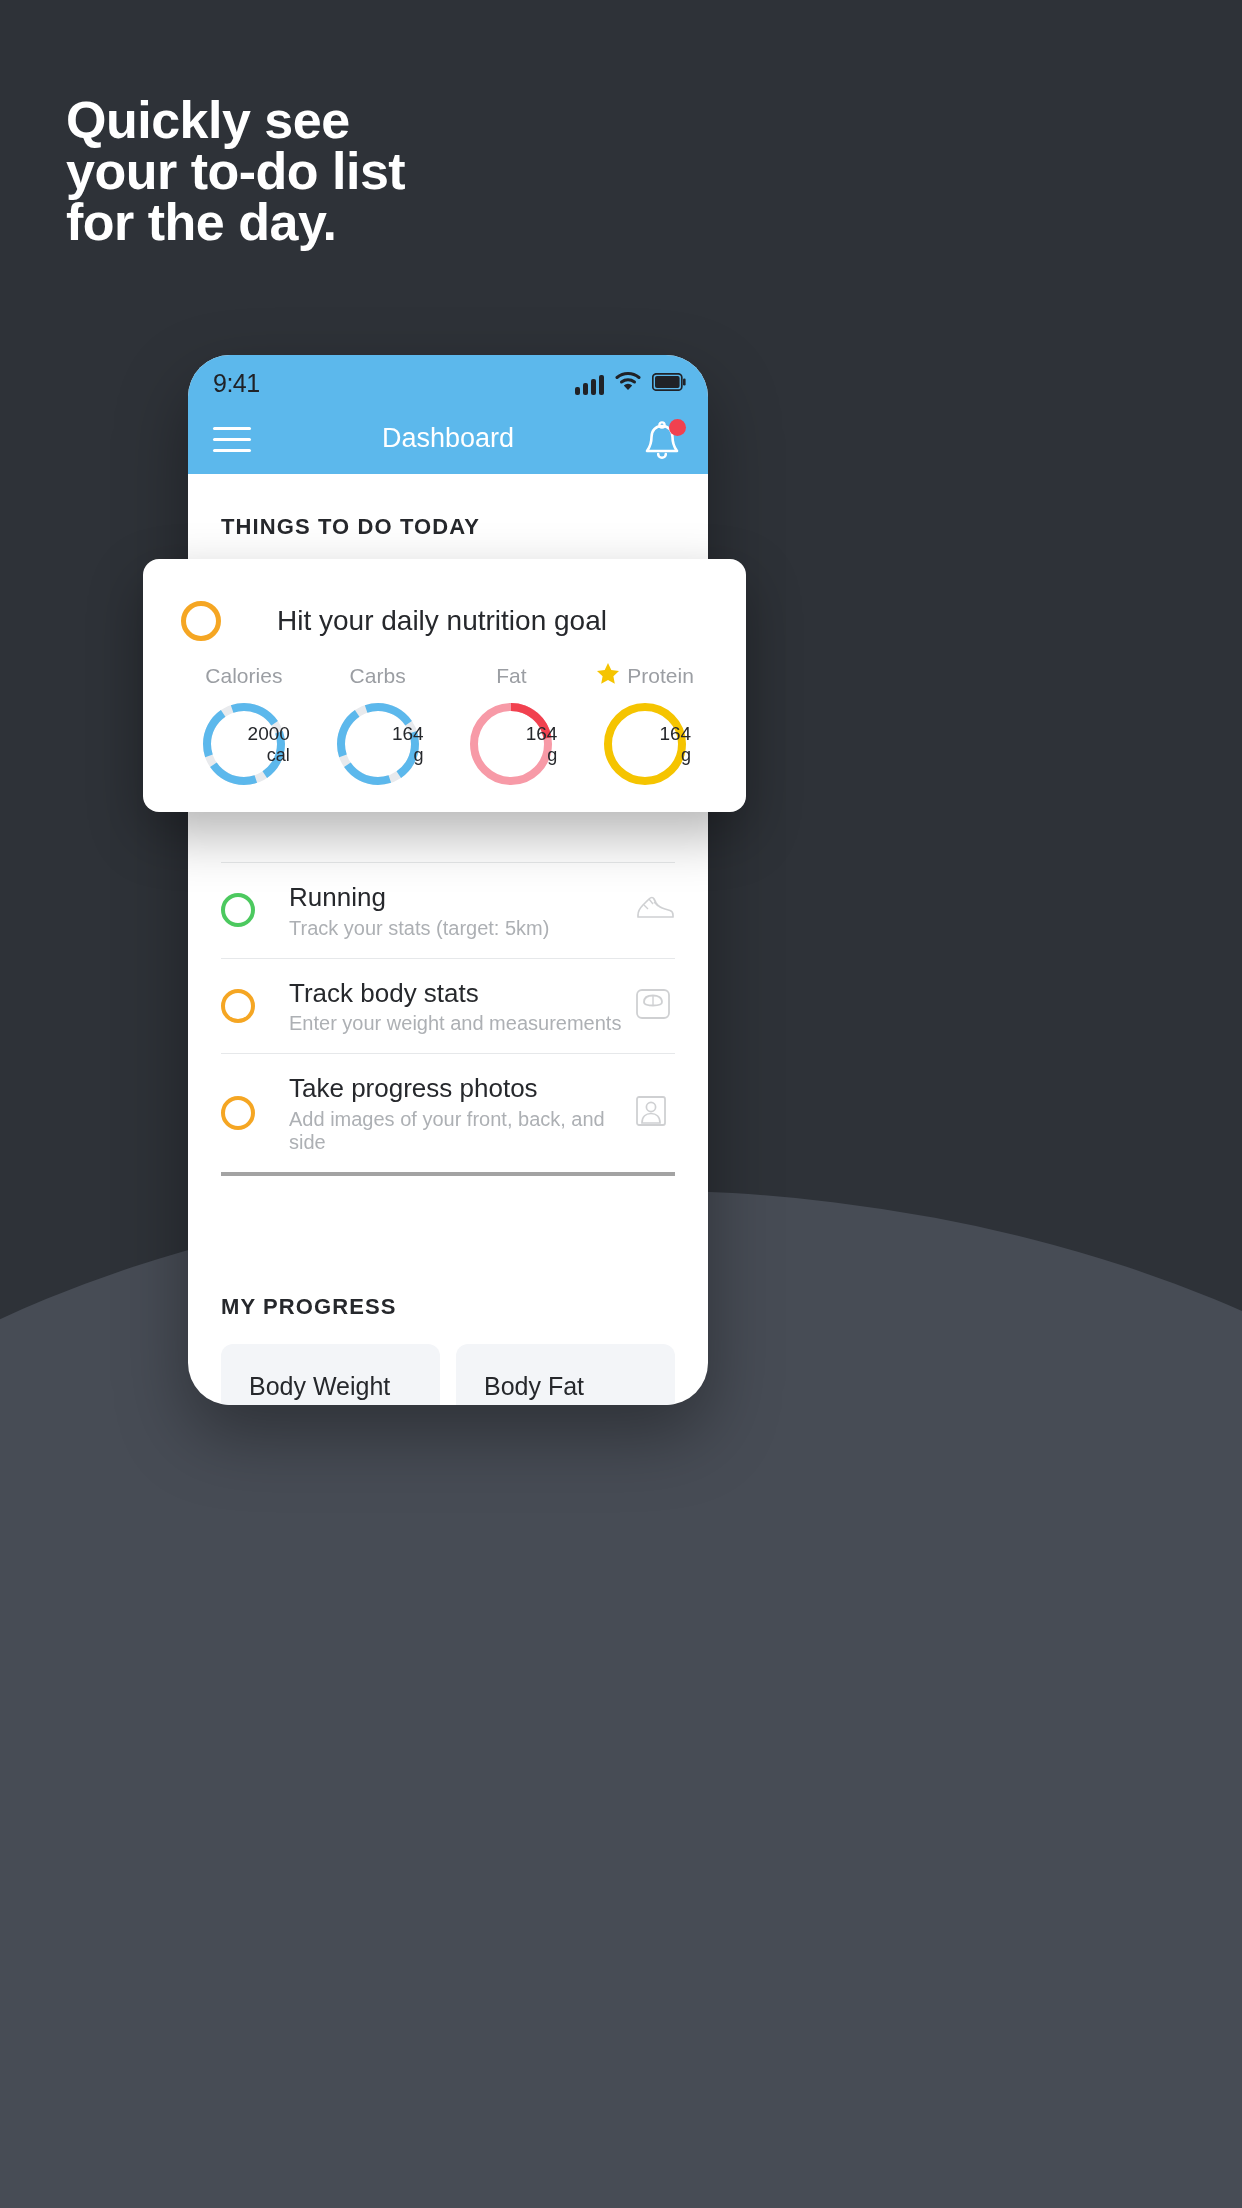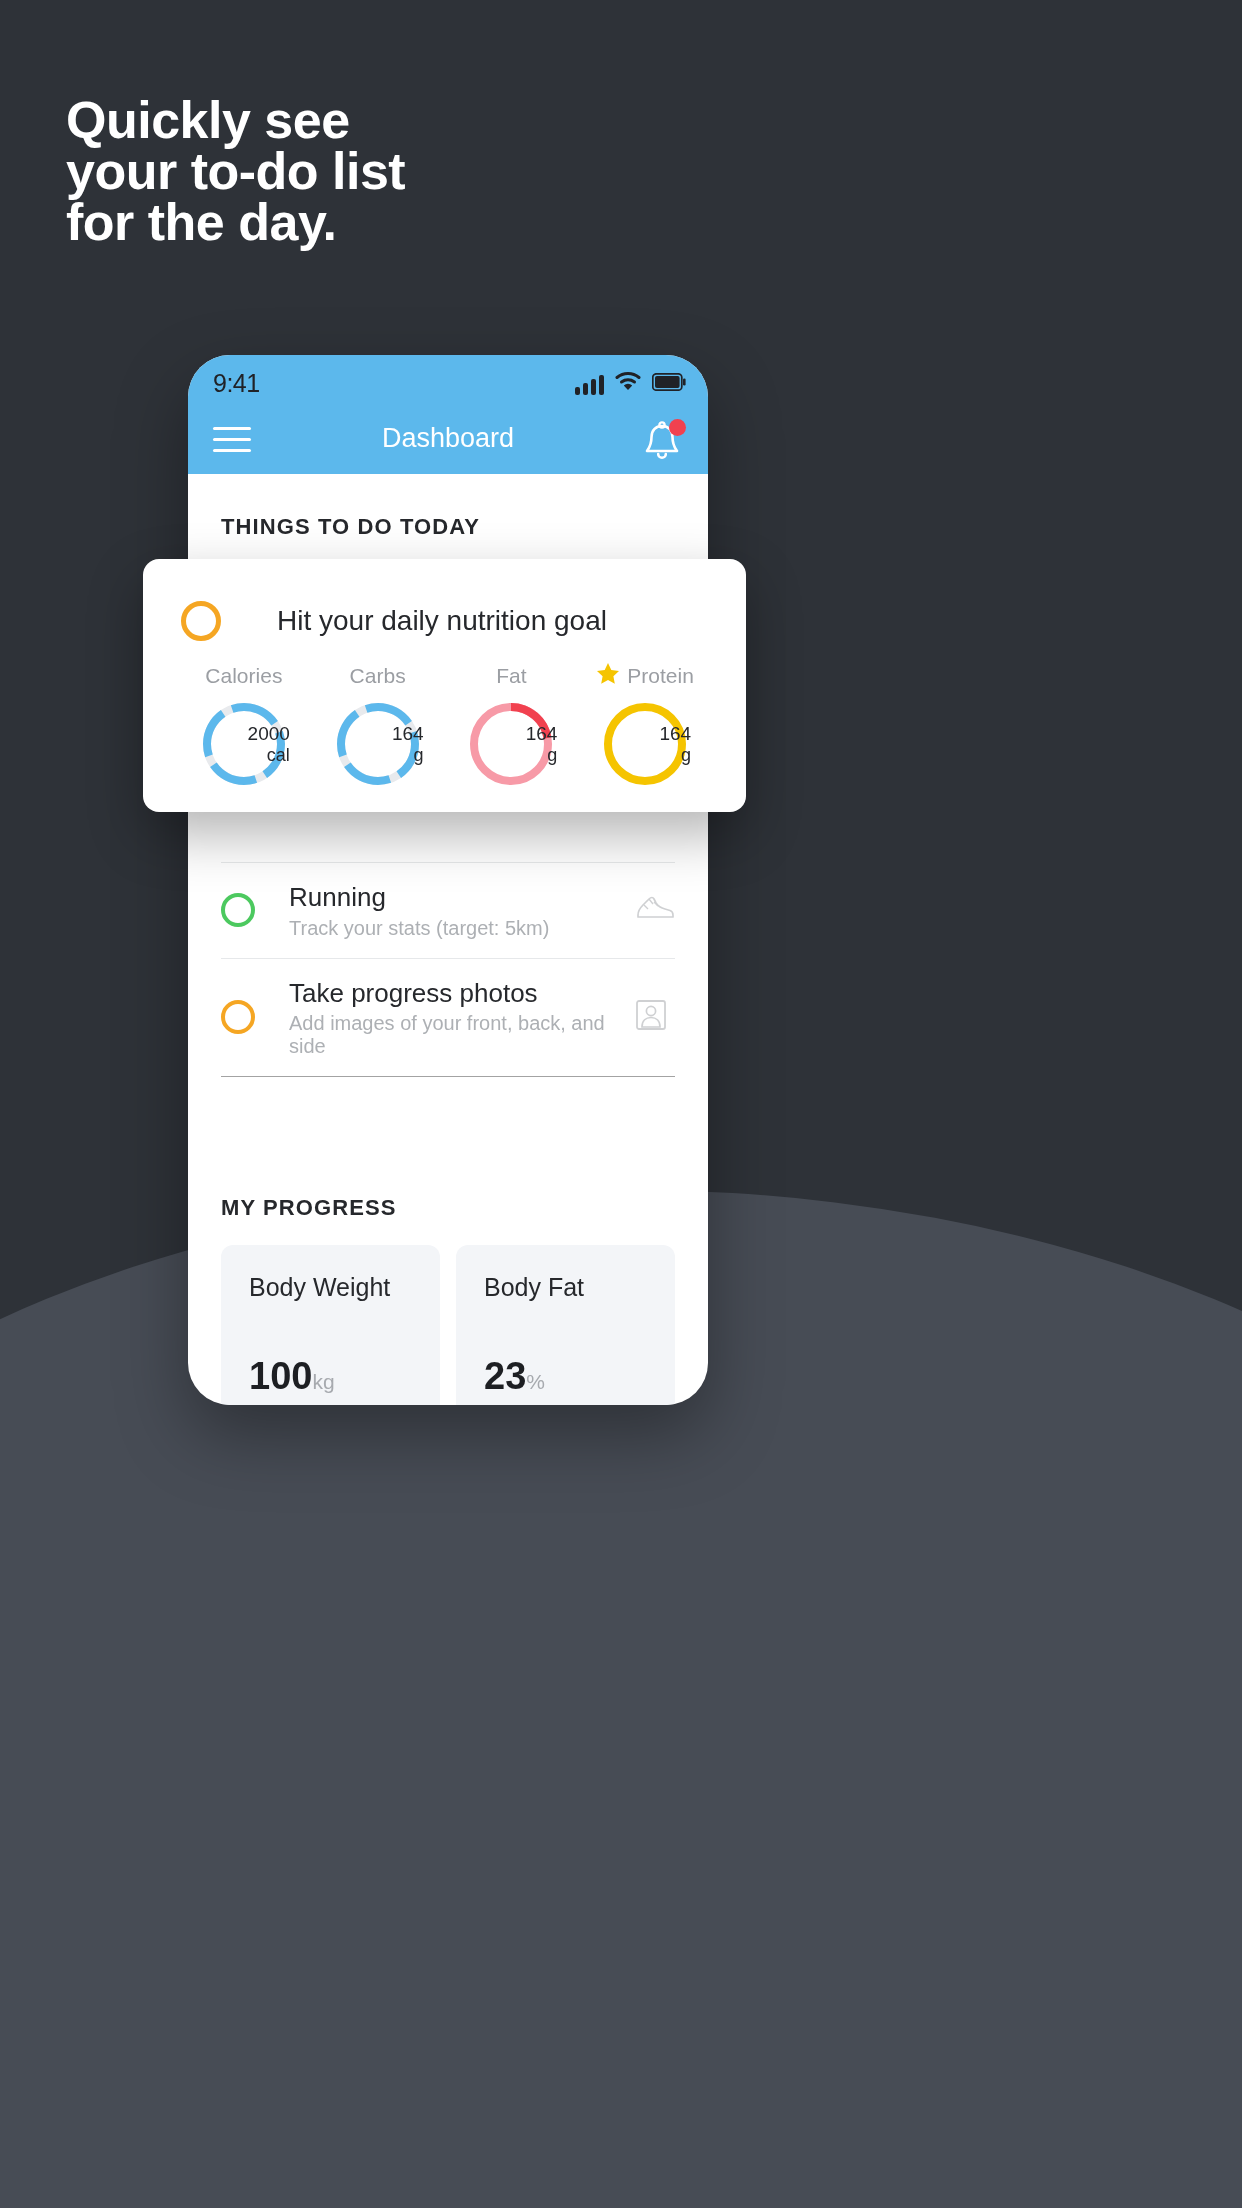--- a/index.html
+++ b/index.html
@@ -114,21 +114,21 @@
 
   
   .todo-list{ padding:0 33px; margin-top:322px; }
   .todo-row{
     display:flex; align-items:center;
     border-top:1px solid #E6E8EA;
     padding:18px 0 18px 0;
     min-height:88px;
     gap:12px;
   }
-  .todo-row:last-child{ border-bottom:1px solid #a3a3a3; }
+  .todo-row:last-child{ border-bottom:4px solid #a3a3a3; }
   .ring{
     width:34px; height:34px; border-radius:50%;
     border:4px solid #F5A623;
     flex:0 0 auto;
     margin-right:22px;
   }
   .ring.green{ border-color:#4CC95F; }
   .todo-texts{ flex:1 1 auto; }
   .todo-title{
     font-size:26px; color:#26282C; line-height:1.25;
@@ -278,20 +278,34 @@
         <div class="todo-sub">Track your stats (target: 5km)</div>
       </div>
       <div class="todo-icon">
         <svg width="40" height="30" viewBox="0 0 40 30">
           <path d="M3 22 C3 18 5 15 8 12 L14 6 C16 4 18 4 19 6 L21 10 C23 13 26 15 30 16 L35 17.5 C37.5 18.3 38 20 38 22 L38 24 L3 24 Z" fill="none" stroke="#A8ABAF" stroke-width="1.7" stroke-linejoin="round"></path>
           <path d="M14 6 L18 11 M19 9 L23 13 M9 12 L13 16" stroke="#A8ABAF" stroke-width="1.4" fill="none"></path>
         </svg>
       </div>
     </div>
 
+    <div class="todo-row">
+      <div class="ring"></div>
+      <div class="todo-texts">
+        <div class="todo-title">Track body stats</div>
+        <div class="todo-sub">Enter your weight and measurements</div>
+      </div>
+      <div class="todo-icon">
+        <svg width="36" height="36" viewBox="0 0 36 36">
+          <rect x="2" y="4" width="32" height="28" rx="5" fill="none" stroke="#A8ABAF" stroke-width="1.8"></rect>
+          <path d="M9 16 C9 11.5 13 9.5 18 9.5 C23 9.5 27 11.5 27 16 C27 18.5 23 19.5 18 19.5 C13 19.5 9 18.5 9 16 Z" fill="none" stroke="#A8ABAF" stroke-width="1.8"></path>
+          <path d="M18 10 L18 19" stroke="#A8ABAF" stroke-width="1.4"></path>
+        </svg>
+      </div>
+    </div>
 
     <div class="todo-row">
       <div class="ring"></div>
       <div class="todo-texts">
         <div class="todo-title">Take progress photos</div>
         <div class="todo-sub">Add images of your front, back, and side</div>
       </div>
       <div class="todo-icon">
         <svg width="32" height="32" viewBox="0 0 32 32">
           <rect x="2" y="2" width="28" height="28" rx="2" fill="none" stroke="#A8ABAF" stroke-width="1.8"></rect>

